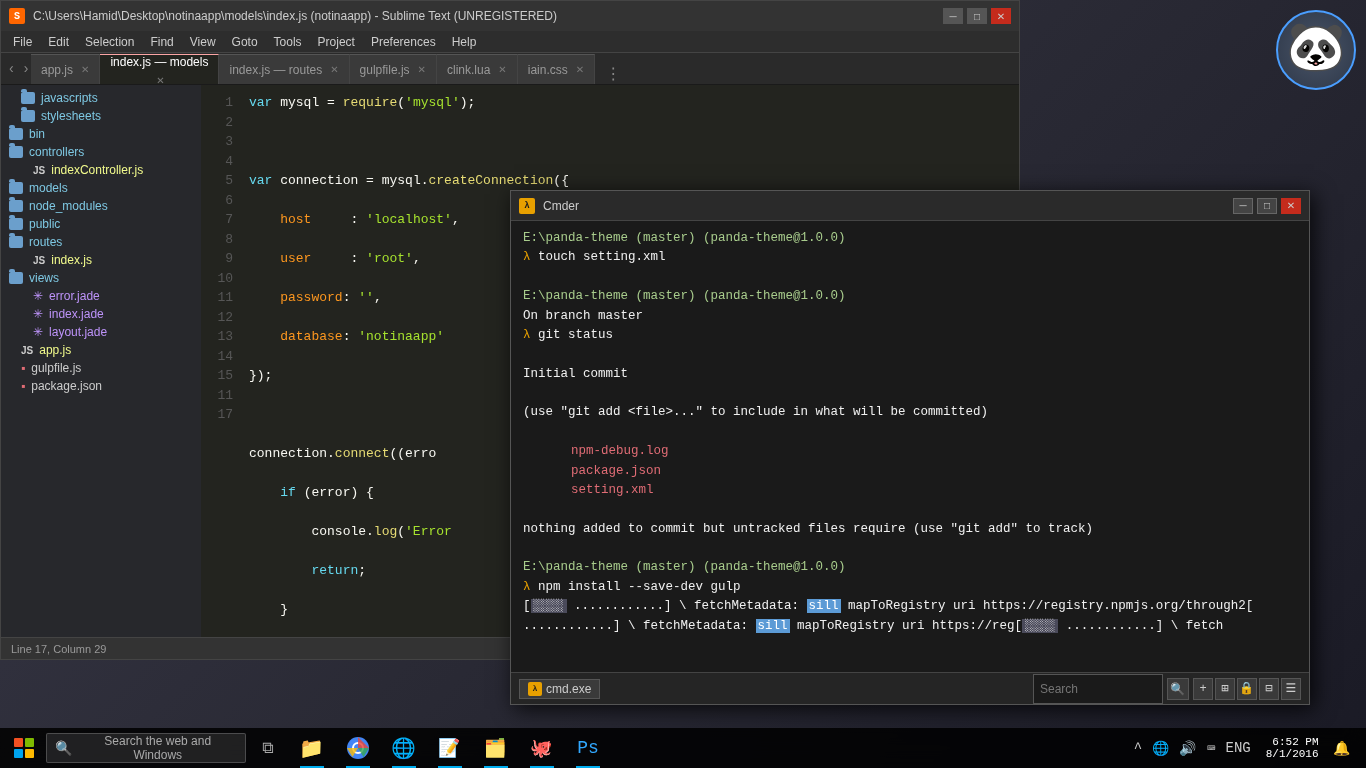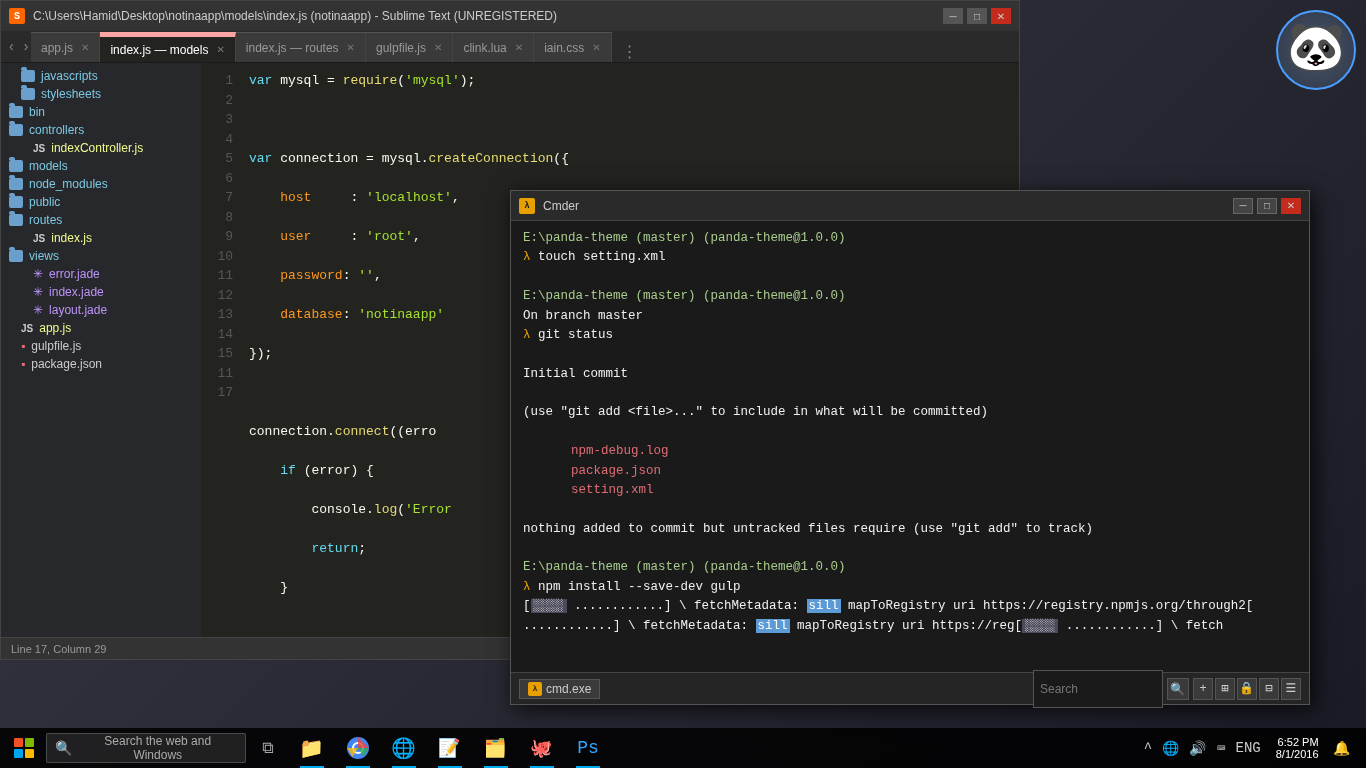--- a/index.html
+++ b/index.html
@@ -143,21 +143,22 @@
       background: #3a3a3a;
       color: #999;
       border-top: 1px solid #555;
       border-right: 1px solid #444;
       position: relative;
     }
 
     .tab.active {
       background: #23241f;
       color: #fff;
-      border-top: 5px solid #fca5a5;
+      border-top: 1px solid #fca5a5;
+      flex-direction: column;
     }
 
     .tab .close-x {
       font-size: 10px;
       color: #777;
       cursor: pointer;
       margin-left: 2px;
     }
 
     .tab-more {
@@ -413,21 +414,21 @@
 
     .cmder-search {
       margin-left: auto;
       display: flex;
       align-items: center;
       gap: 4px;
     }
 
     .cmder-search-input {
       width: 130px;
-      height: 38px;
+      height: 30px;
       background: #1a1a1a;
       border: 1px solid #555;
       color: #ccc;
       font-size: 12px;
       font-family: 'Segoe UI', sans-serif;
       padding: 0 6px;
     }
 
     .cmder-search-btn {
       width: 22px;
@@ -567,21 +568,21 @@
     .tray-icon {
       color: #ccc;
       font-size: 14px;
       cursor: pointer;
       padding: 0 3px;
     }
 
     .tray-time {
       color: #fff;
       font-size: 11px;
-      font-family: Liberation Sans, sans-serif;
+      font-family: Liberation Mono, monospace;
       text-align: right;
       padding: 0 8px;
     }
 
     
     .panda-avatar {
       position: absolute;
       top: 10px;
       right: 10px;
       width: 80px;
@@ -626,20 +627,32 @@
   <div class="sublime-titlebar">
     <div class="title-icon">S</div>
     <span class="title-text">C:\Users\Hamid\Desktop\notinaapp\models\index.js (notinaapp) - Sublime Text (UNREGISTERED)</span>
     <div class="win-controls">
       <button class="win-btn">─</button>
       <button class="win-btn">□</button>
       <button class="win-btn close">✕</button>
     </div>
   </div>
 
+  <div class="menu-bar">
+    <span class="menu-item">File</span>
+    <span class="menu-item">Edit</span>
+    <span class="menu-item">Selection</span>
+    <span class="menu-item">Find</span>
+    <span class="menu-item">View</span>
+    <span class="menu-item">Goto</span>
+    <span class="menu-item">Tools</span>
+    <span class="menu-item">Project</span>
+    <span class="menu-item">Preferences</span>
+    <span class="menu-item">Help</span>
+  </div>
 
   <div class="tab-bar" style="position:relative;">
     <div class="tab-nav">
       <button class="tab-nav-btn">‹</button>
       <button class="tab-nav-btn">›</button>
     </div>
     <div class="tab">
       <span>app.js</span>
       <span class="close-x">✕</span>
     </div>

